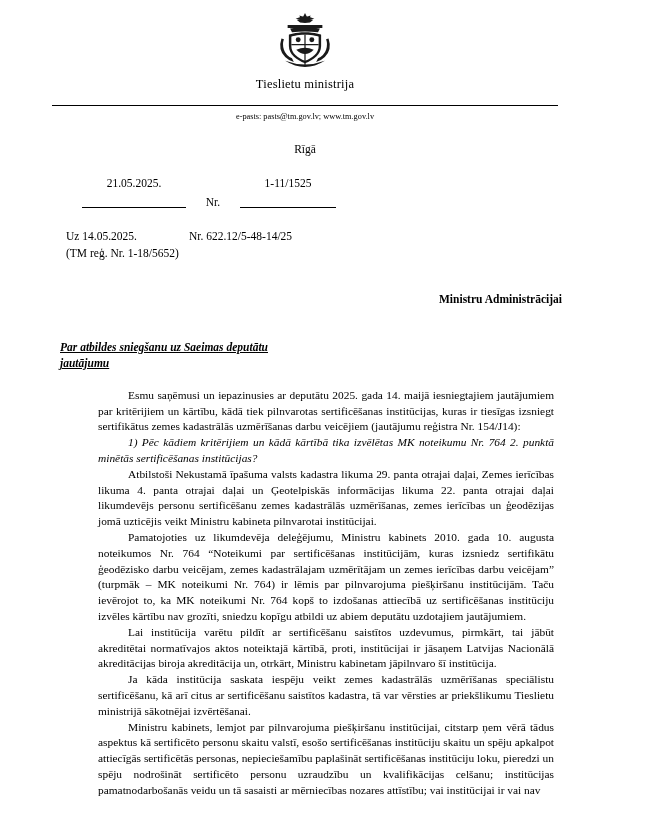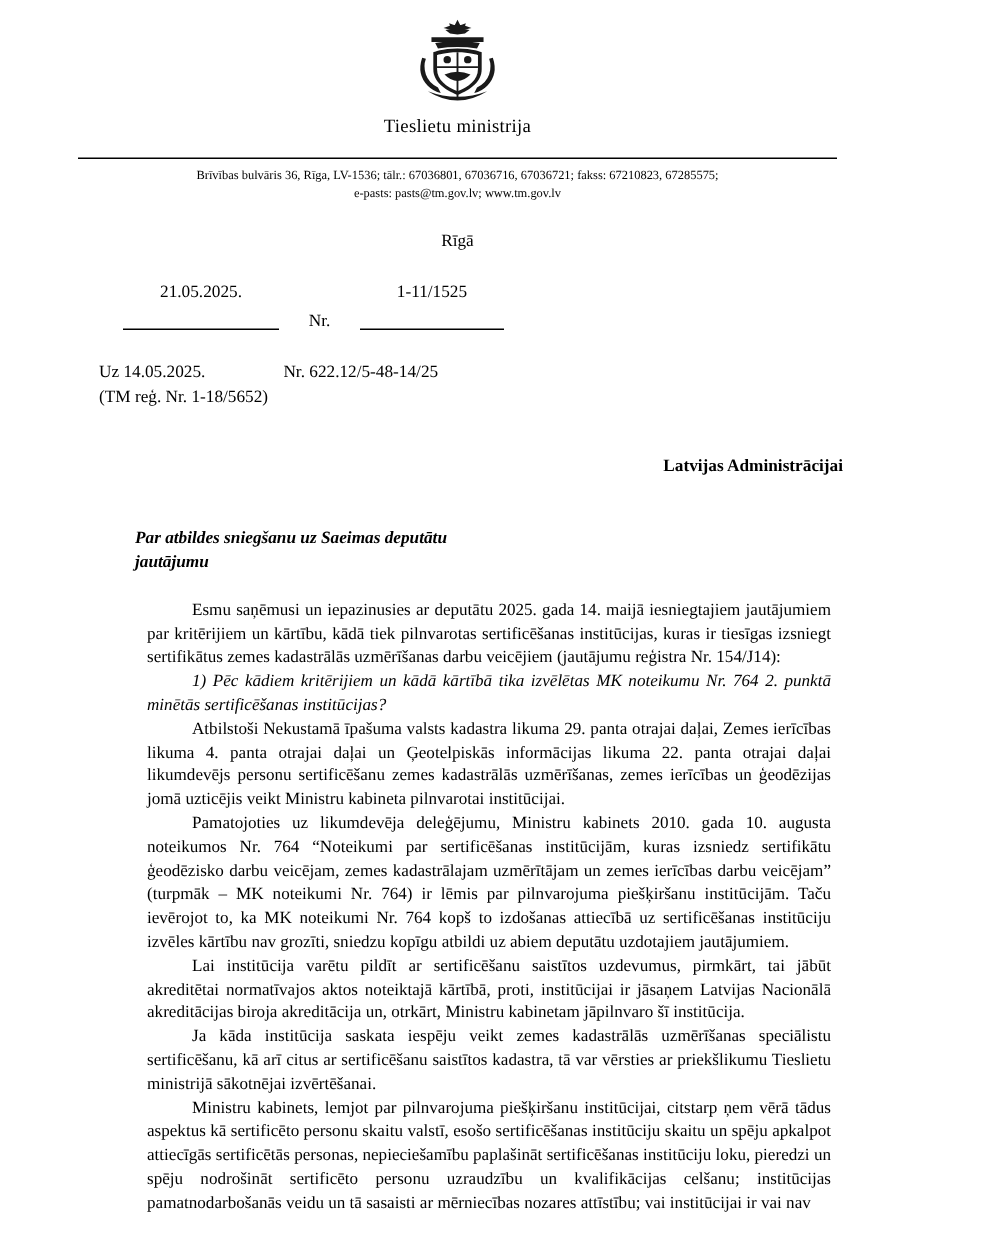--- a/index.html
+++ b/index.html
@@ -80,26 +80,27 @@
   .reply-ref .sp1 { display: inline-block; width: 52px; }
   .addressee {
     margin-top: 30px;
     text-align: right;
     padding-right: 48px;
     font-size: 11.5px;
     font-weight: bold;
   }
   .subject {
     margin-top: 34px;
-    padding-left: 90px;
+    padding-left: 60px;
     font-size: 11.5px;
     font-style: italic;
     font-weight: bold;
     line-height: 1.45;
     max-width: 360px;
+    text-decoration: underline;
   }
   .body {
     margin-top: 16px;
     padding-left: 98px;
     padding-right: 56px;
     font-size: 11.4px;
     line-height: 1.385;
     text-align: justify;
   }
   .body p {
@@ -129,40 +130,39 @@
         <circle cx="61" cy="48" r="4" fill="#1a1a1a"></circle>
         <path d="M36 64 q14 -6 28 0 q-14 14 -28 0 Z" fill="#1a1a1a"></path>
         <path d="M12 46 q-6 18 6 30 q6 6 14 8 l-3 -6 q-10 -5 -13 -14 q-3 -9 0 -17 Z"></path>
         <path d="M88 46 q6 18 -6 30 q-6 6 -14 8 l3 -6 q10 -5 13 -14 q3 -9 0 -17 Z"></path>
         <path d="M18 82 q32 12 64 0 q-32 20 -64 0 Z"></path>
       </g>
     </svg>
     <div class="ministry-name">Tieslietu ministrija</div>
     <div class="rule"></div>
     <div class="contact">
-      <div>Brīvības bulvāris 36, Rīga, LV-1536; tālr.: 67036801, 67036716, 67036721; fakss: 67210823, 67285575;</div>
       <div>e-pasts: pasts@tm.gov.lv; www.tm.gov.lv</div>
     </div>
     <div class="city">Rīgā</div>
   </div>
 
   <div class="refline">
     <span class="u date">21.05.2025.</span>
     <span class="nr-label">Nr.</span>
     <span class="u num">1-11/1525</span>
   </div>
 
   <div class="reply-ref">
     <div>
       <span>Uz 14.05.2025.</span><span class="sp1"></span><span>Nr.</span>&nbsp;<span>622.12/5-48-14/25</span>
     </div>
     <div>(TM reģ. Nr. 1-18/5652)</div>
   </div>
 
-  <div class="addressee">Latvijas Administrācijai</div>
+  <div class="addressee">Ministru Administrācijai</div>
 
   <div class="subject">
     <span>Par atbildes sniegšanu uz Saeimas deputātu</span><br>
     <span>jautājumu</span>
   </div>
 
   <div class="body">
     <p>Esmu saņēmusi un iepazinusies ar deputātu 2025. gada 14. maijā iesniegtajiem jautājumiem par kritērijiem un kārtību, kādā tiek pilnvarotas sertificēšanas institūcijas, kuras ir tiesīgas izsniegt sertifikātus zemes kadastrālās uzmērīšanas darbu veicējiem (jautājumu reģistra Nr. 154/J14):</p>
     <p class="q">1) Pēc kādiem kritērijiem un kādā kārtībā tika izvēlētas MK noteikumu Nr. 764 2. punktā minētās sertificēšanas institūcijas?</p>
     <p>Atbilstoši Nekustamā īpašuma valsts kadastra likuma 29. panta otrajai daļai, Zemes ierīcības likuma 4. panta otrajai daļai un Ģeotelpiskās informācijas likuma 22. panta otrajai daļai likumdevējs personu sertificēšanu zemes kadastrālās uzmērīšanas, zemes ierīcības un ģeodēzijas jomā uzticējis veikt Ministru kabineta pilnvarotai institūcijai.</p>

